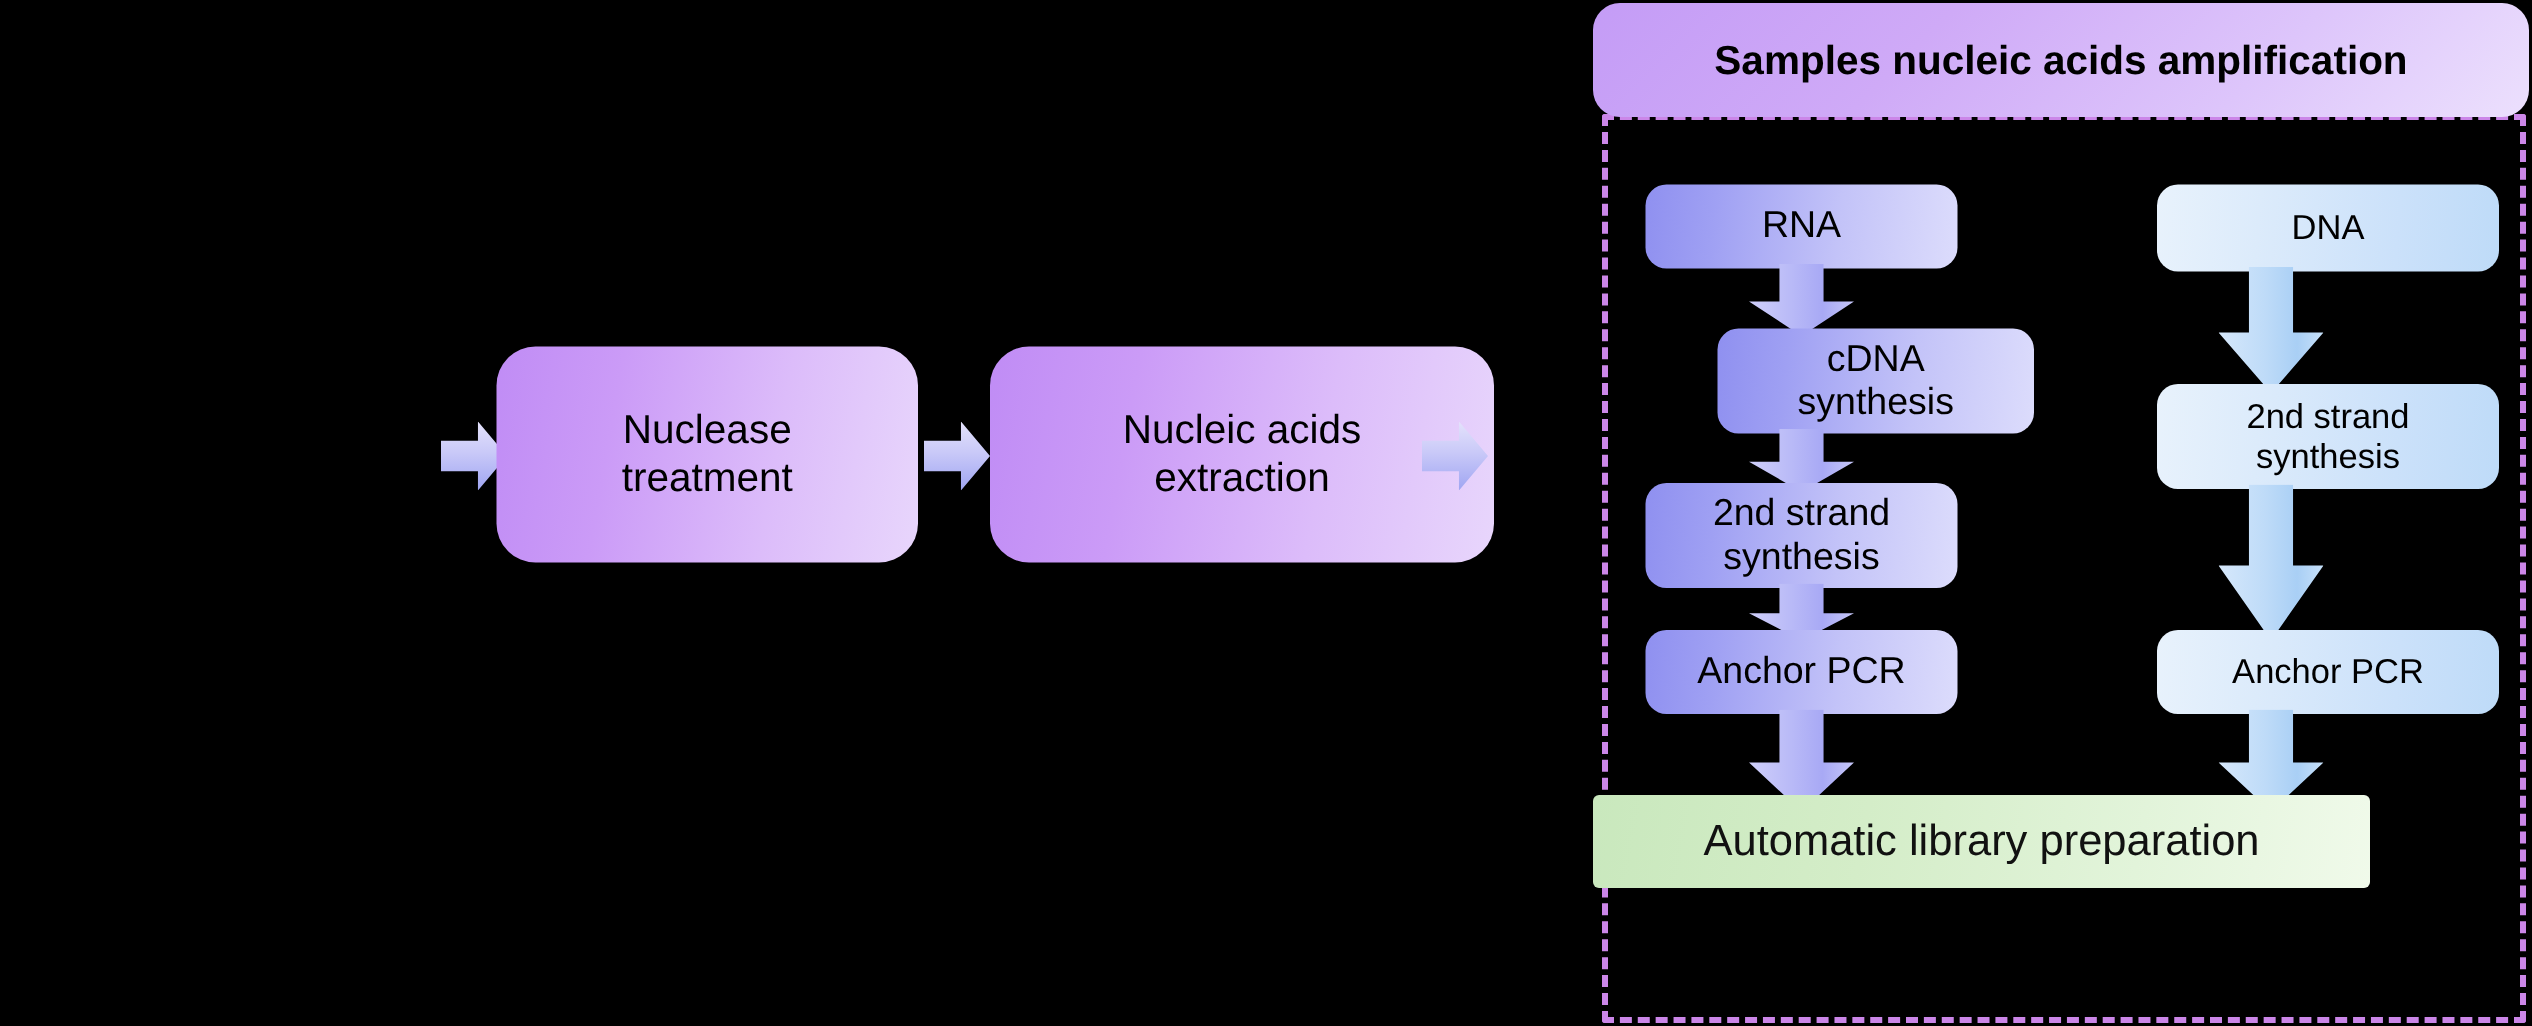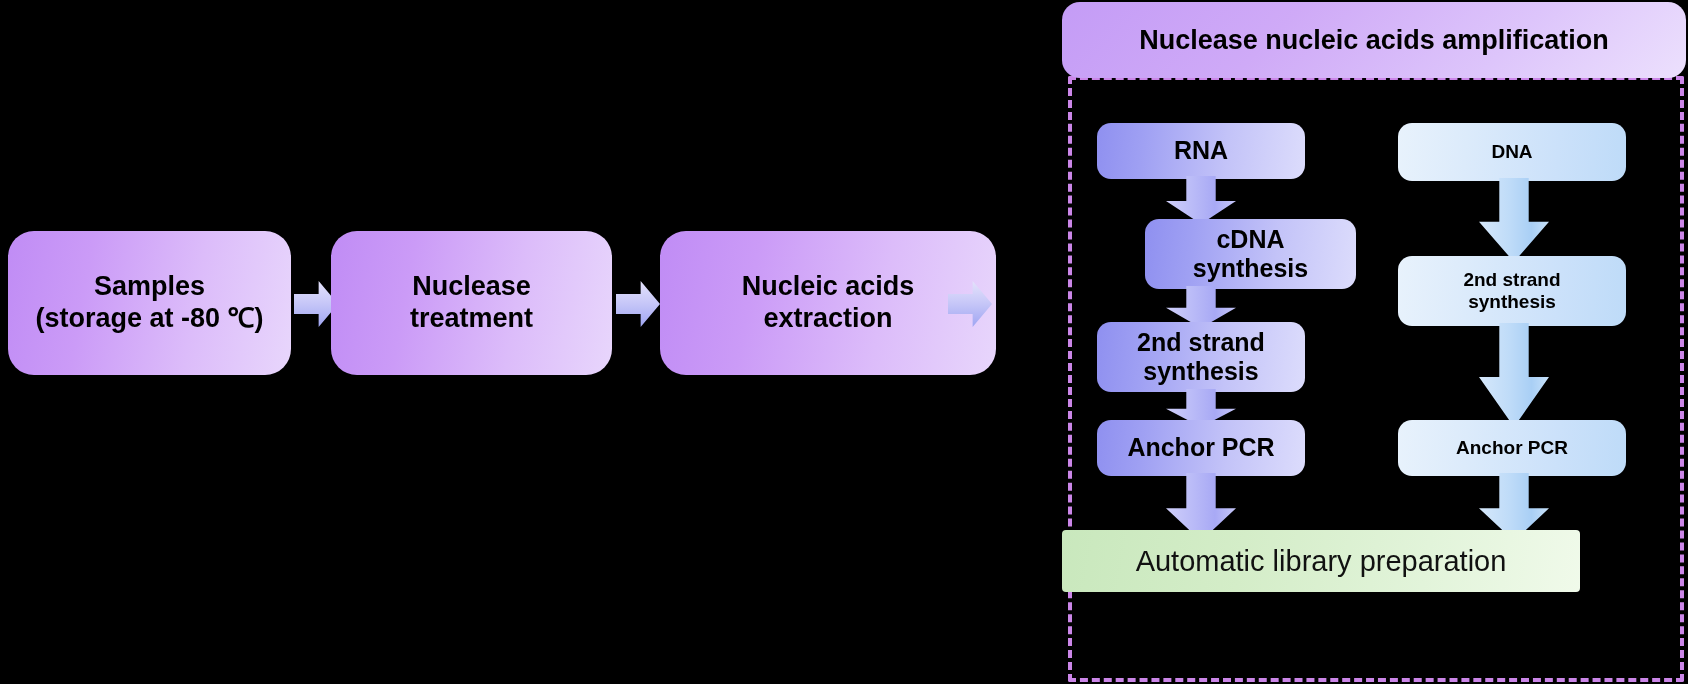--- a/index.html
+++ b/index.html
@@ -25,21 +25,21 @@
 
   
   .box {
     position: absolute;
     box-sizing: border-box;
     display: flex;
     align-items: center;
     justify-content: center;
     text-align: center;
     color: #000000;
-    font-weight: bold;
+    font-weight: normal;
     line-height: 1.18;
     border-radius: 22px;
   }
 
   
   .stage-box {
     background: linear-gradient(100deg, #c08cf5 0%, #cb9bf7 28%, #dcbcfa 65%, #e8d6fc 100%);
     font-size: 27px;
     border-radius: 26px;
   }
@@ -97,21 +97,22 @@
   }
   #rna-box        { left: 1097px; top: 123px; width: 208px; height: 56px; }
   #cdna-box       { left: 1145px; top: 219px; width: 211px; height: 70px; }
   #rna-2nd-box    { left: 1097px; top: 322px; width: 208px; height: 70px; }
   #rna-anchor-box { left: 1097px; top: 420px; width: 208px; height: 56px; }
 
   
   .dna-box {
     background: linear-gradient(95deg, #e8f2fc 0%, #dcebfb 30%, #cbe1fa 70%, #bedbf8 100%);
     border-radius: 14px;
-    font-size: 19px;
+    font-size: 23px;
+    margin-left: 40px;
   }
   #dna-box        { left: 1398px; top: 123px; width: 228px; height: 58px; }
   #dna-2nd-box    { left: 1398px; top: 256px; width: 228px; height: 70px; }
   #dna-anchor-box { left: 1398px; top: 420px; width: 228px; height: 56px; }
 
   
   .v-arrow {
     position: absolute;
   }
   .v-arrow.purple {
@@ -150,26 +151,20 @@
     color: #111;
     font-weight: normal;
     font-size: 29px;
   }
 </style>
 </head>
 <body>
 
 <div class="stage">
 
-  <div class="box stage-box" id="samples-box">
-    <div>
-      <span>Samples</span><br>
-      <span>(storage at -80 ℃)</span>
-    </div>
-  </div>
 
   <div class="h-arrow" id="arrow-1"></div>
 
   <div class="box stage-box" id="nuclease-box">
     <div>
       <span>Nuclease</span><br>
       <span>treatment</span>
     </div>
   </div>
 
@@ -180,21 +175,21 @@
       <span>Nucleic acids</span><br>
       <span>extraction</span>
     </div>
   </div>
 
   <div class="h-arrow" id="arrow-3"></div>
 
   <div id="amp-region"></div>
 
   <div id="amp-banner">
-    <span>Nuclease nucleic acids amplification</span>
+    <span>Samples nucleic acids amplification</span>
   </div>
 
   <div class="box rna-box" id="rna-box">
     <div>
       <span>RNA</span>
     </div>
   </div>
 
   <div class="v-arrow purple shape" id="v-rna-1"></div>
 

